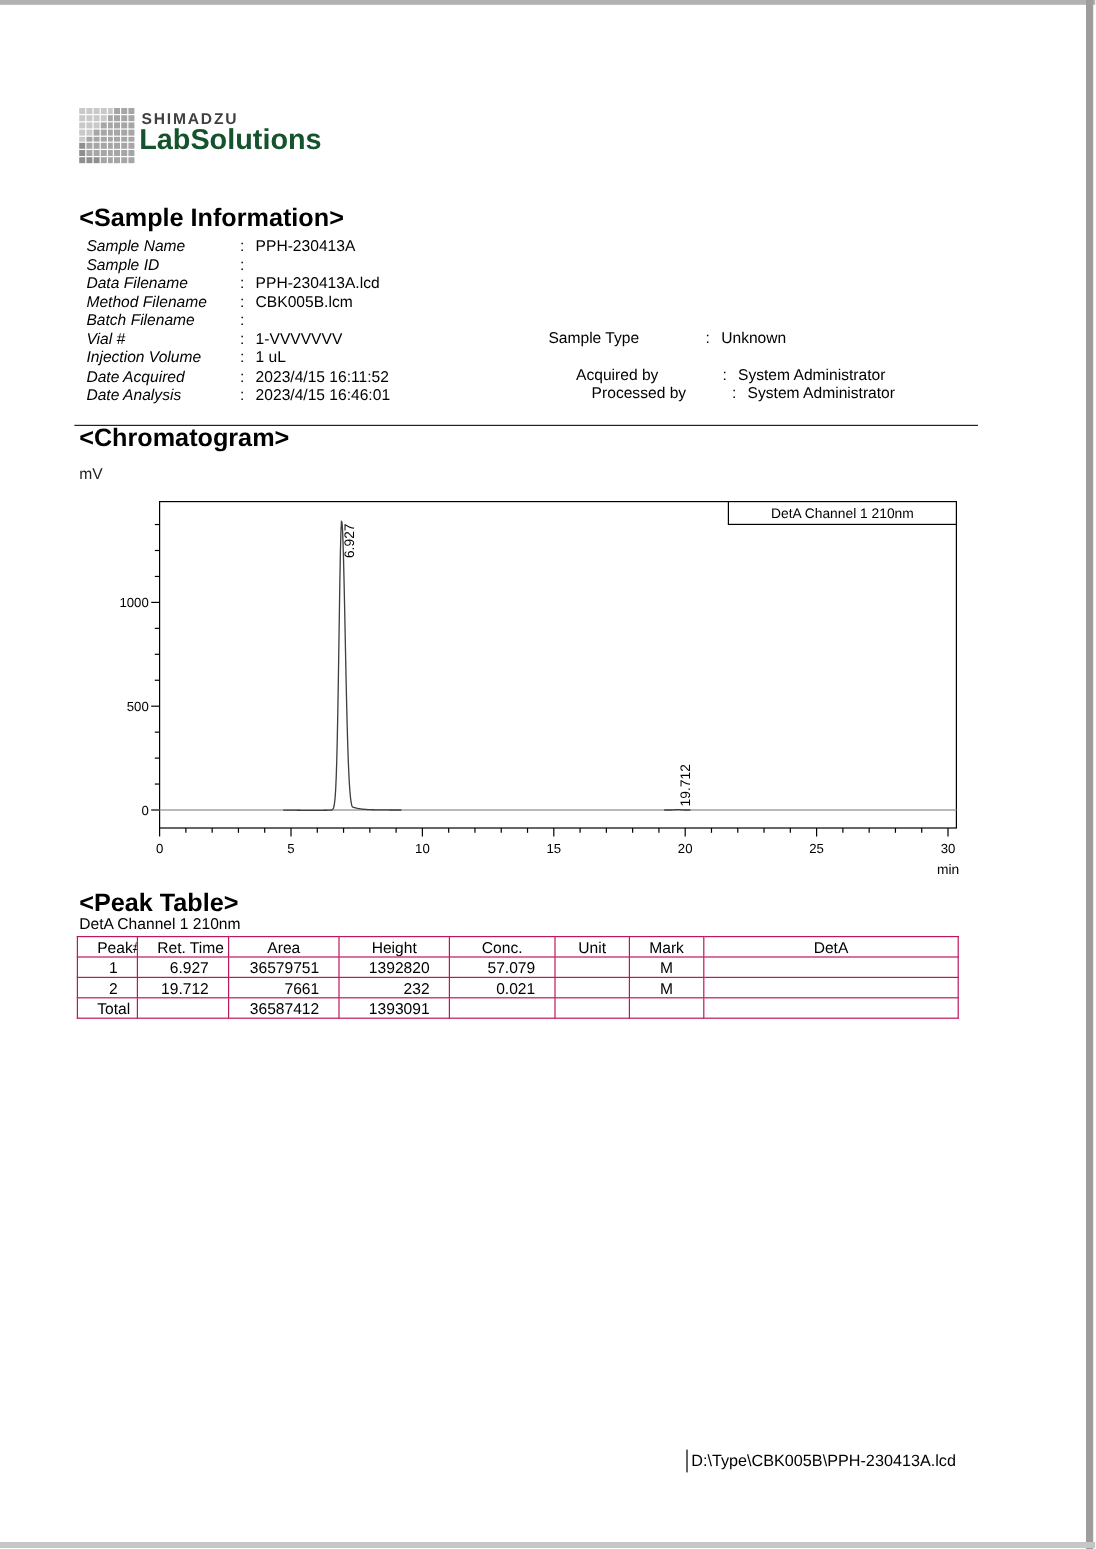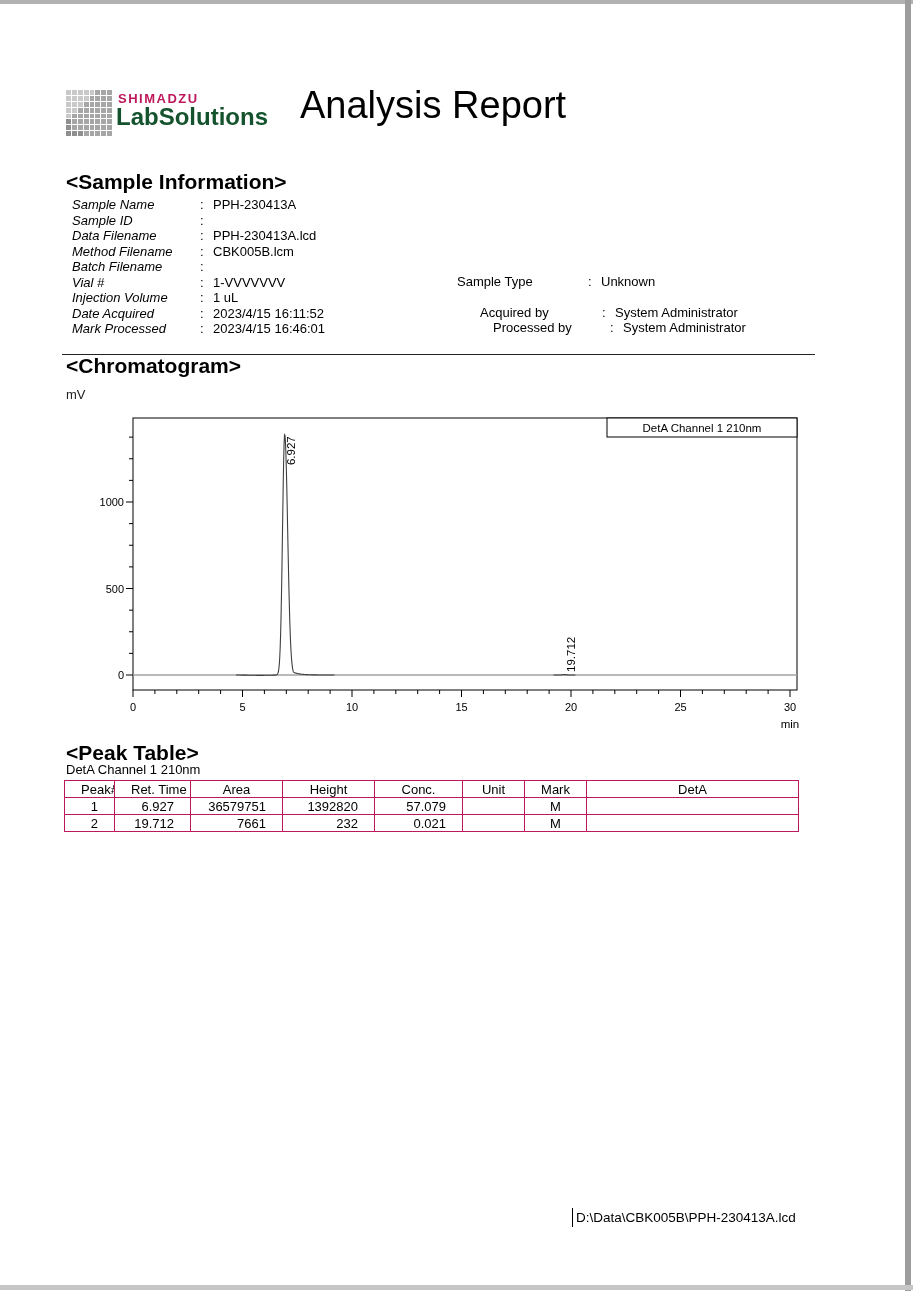--- a/index.html
+++ b/index.html
@@ -6,21 +6,21 @@
   .page{position:relative;width:913px;height:1291px;background:#fff;overflow:hidden;
         font-family:"Liberation Sans",sans-serif;color:#000;}
   .edge-top{position:absolute;left:0;top:0;width:913px;height:4px;background:#b2b2b2;}
   .edge-right{position:absolute;left:905px;top:0;width:6px;height:1291px;background:#9d9d9d;}
   .edge-bottom{position:absolute;left:0;top:1285px;width:913px;height:5px;background:#c6c6c6;}
 
   .logo-grid{position:absolute;left:66px;top:90px;width:46px;height:46px;display:grid;
              grid-template-columns:repeat(8,1fr);grid-template-rows:repeat(8,1fr);gap:1px;}
   .logo-grid div{background:#a6a6a6;}
   .brand{position:absolute;left:118px;top:91px;font-size:13px;font-weight:bold;
-         color:#be185d;letter-spacing:1.5px;}
+         color:#404040;letter-spacing:1.5px;}
   .product{position:absolute;left:116px;top:103px;font-size:24px;font-weight:bold;color:#14532d;}
   .report-title{position:absolute;left:300px;top:84px;font-size:38px;color:#000;white-space:nowrap;}
 
   .sec-heading{position:absolute;font-size:21px;font-weight:bold;white-space:nowrap;}
   .si-left{position:absolute;left:72px;top:197px;font-size:13px;line-height:15.5px;}
   .info-label{display:inline-block;width:128px;font-style:italic;}
   .info-colon{display:inline-block;width:13px;}
   .si-right-row{position:absolute;font-size:13px;white-space:nowrap;}
   .ri-label{display:inline-block;}
   .rule{position:absolute;left:62px;top:354px;width:753px;border-top:1px solid #222;}
@@ -111,33 +111,32 @@
       <div style="background: rgb(143, 143, 143);"></div>
       <div style="background: rgb(143, 143, 143);"></div>
       <div></div>
       <div></div>
       <div></div>
       <div></div>
       <div></div>
     </div>
   <div class="brand">SHIMADZU</div>
   <div class="product">LabSolutions</div>
-  <div class="report-title">Analysis Report</div>
 
   <div class="sec-heading" style="left:66px;top:170px;">&lt;Sample Information&gt;</div>
   <div class="si-left" id="si-left">
       <div><span class="info-label">Sample Name</span><span class="info-colon">:</span><span>PPH-230413A</span></div>
       <div><span class="info-label">Sample ID</span><span class="info-colon">:</span><span></span></div>
       <div><span class="info-label">Data Filename</span><span class="info-colon">:</span><span>PPH-230413A.lcd</span></div>
       <div><span class="info-label">Method Filename</span><span class="info-colon">:</span><span>CBK005B.lcm</span></div>
       <div><span class="info-label">Batch Filename</span><span class="info-colon">:</span><span></span></div>
       <div><span class="info-label">Vial #</span><span class="info-colon">:</span><span>1-VVVVVVV</span></div>
       <div><span class="info-label">Injection Volume</span><span class="info-colon">:</span><span>1 uL</span></div>
       <div><span class="info-label">Date Acquired</span><span class="info-colon">:</span><span>2023/4/15 16:11:52</span></div>
-      <div><span class="info-label">Mark Processed</span><span class="info-colon">:</span><span>2023/4/15 16:46:01</span></div>
+      <div><span class="info-label">Date Analysis</span><span class="info-colon">:</span><span>2023/4/15 16:46:01</span></div>
     </div>
 
   <div class="si-right-row" style="left:457px;top:274px;">
     <span class="ri-label" style="width:131px;">Sample Type</span><span class="info-colon">:</span><span>Unknown</span>
   </div>
   <div class="si-right-row" style="left:480px;top:305px;">
     <span class="ri-label" style="width:122px;">Acquired by</span><span class="info-colon">:</span><span>System Administrator</span>
   </div>
   <div class="si-right-row" style="left:493px;top:320px;">
     <span class="ri-label" style="width:117px;">Processed by</span><span class="info-colon">:</span><span>System Administrator</span>
@@ -255,17 +254,27 @@
         <tr>
           <td class="num">2</td>
           <td class="num">19.712</td>
           <td class="num">7661</td>
           <td class="num">232</td>
           <td class="num">0.021</td>
           <td class="ctr"></td>
           <td class="ctr">M</td>
           <td class="lft"></td>
         </tr>
+        <tr>
+          <td class="num">Total</td>
+          <td class="num"></td>
+          <td class="num">36587412</td>
+          <td class="num">1393091</td>
+          <td class="num"></td>
+          <td class="ctr"></td>
+          <td class="ctr"></td>
+          <td class="lft"></td>
+        </tr>
       </tbody>
   </table>
 
-  <div class="footer-path">D:\Data\CBK005B\PPH-230413A.lcd</div>
+  <div class="footer-path">D:\Type\CBK005B\PPH-230413A.lcd</div>
 </div>
 
 </body></html>

